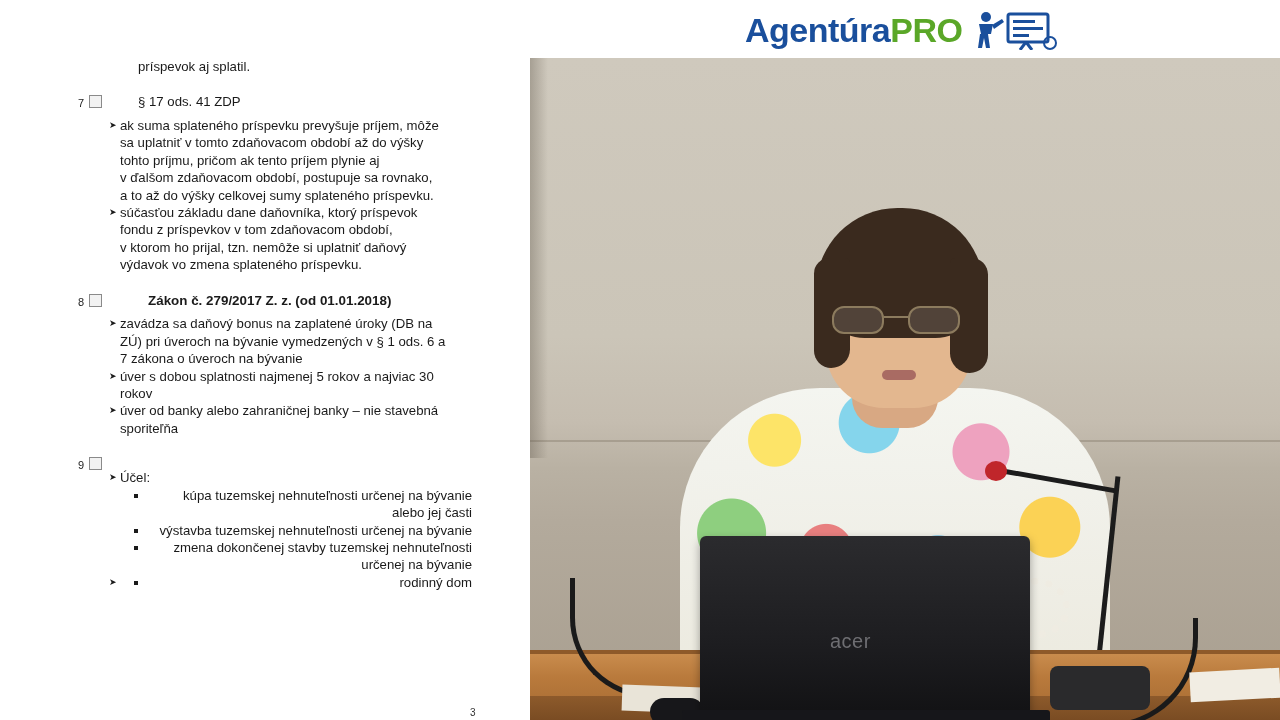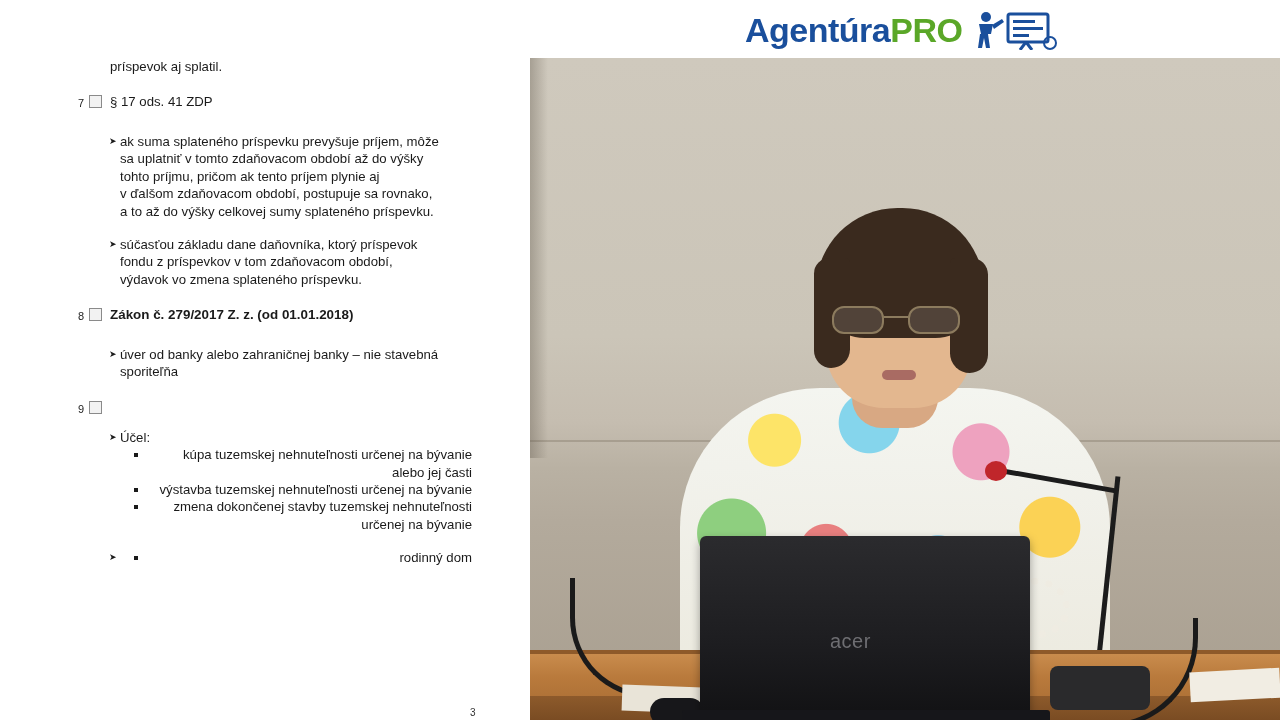--- a/index.html
+++ b/index.html
@@ -91,34 +91,36 @@
   .body-col {
     flex: 1 1 auto;
     padding-right: 58px;
   }
 
   .ln { display: block; }
 
   .heading-bold {
     font-weight: bold;
     font-size: 13.4px;
+    margin-left: 38px;
   }
   .plain {
     font-size: 13.2px;
+    margin-left: 28px;
   }
 
   ul.arrow {
     list-style: none;
     margin: 0;
     padding: 0;
   }
   ul.arrow > li {
     position: relative;
     padding-left: 10px;
-    margin: 16px 0 0 0;
+    margin: 0 0 0 0;
   }
   ul.arrow > li::before {
     content: "\27A4";
     position: absolute;
     left: -1px; top: 0px;
     font-size: 9px;
     line-height: 17.5px;
     color: #1a1a1a;
   }
   ul.sq {
@@ -428,37 +430,47 @@
             <li>
               <span class="ln">ak suma splateného príspevku prevyšuje príjem, môže</span>
               <span class="ln">sa uplatniť v tomto zdaňovacom období až do výšky</span>
               <span class="ln">tohto príjmu, pričom ak tento príjem plynie aj</span>
               <span class="ln">v ďalšom zdaňovacom období, postupuje sa rovnako,</span>
               <span class="ln">a to až do výšky celkovej sumy splateného príspevku.</span>
             </li>
             <li>
               <span class="ln">súčasťou základu dane daňovníka, ktorý príspevok</span>
               <span class="ln">fondu z príspevkov v tom zdaňovacom období,</span>
+              <span class="ln">v ktorom ho prijal, tzn. nemôže si uplatniť daňový</span>
               <span class="ln">výdavok vo zmena splateného príspevku.</span>
             </li>
           </ul>
         </div>
       </div>
 
       <div class="spacer-18"></div>
 
       <div class="row">
         <div class="gutter">
           <span class="page-num">8</span>
           <span class="slide-box"></span>
         </div>
         <div class="body-col">
           <div class="heading-bold">Zákon č. 279/2017 Z. z. (od 01.01.2018)</div>
           <div class="spacer-6"></div>
           <ul class="arrow">
+            <li>
+              <span class="ln">zavádza sa daňový bonus na zaplatené úroky (DB na</span>
+              <span class="ln">ZÚ) pri úveroch na bývanie vymedzených v § 1 ods. 6 a</span>
+              <span class="ln">7 zákona o úveroch na bývanie</span>
+            </li>
+            <li>
+              <span class="ln">úver s dobou splatnosti najmenej 5 rokov a najviac 30</span>
+              <span class="ln">rokov</span>
+            </li>
             <li>
               <span class="ln">úver od banky alebo zahraničnej banky – nie stavebná</span>
               <span class="ln">sporiteľňa</span>
             </li>
           </ul>
         </div>
       </div>
 
       <div class="spacer-18"></div>
 

